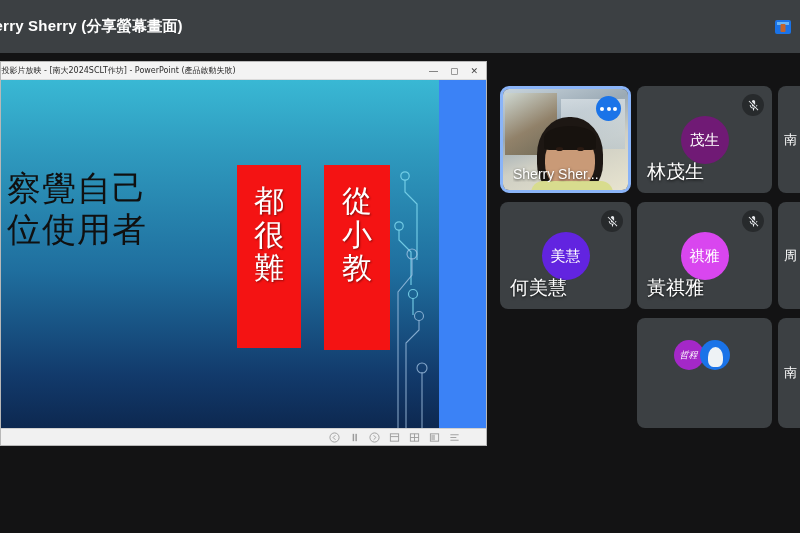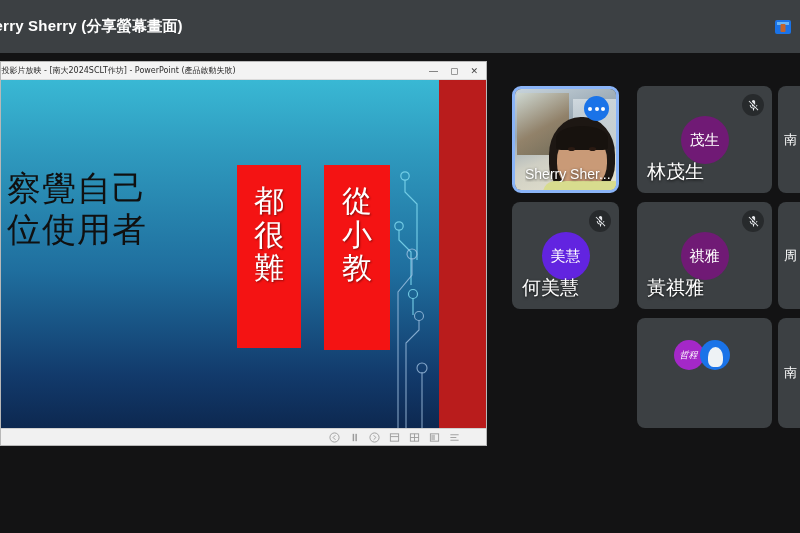--- a/index.html
+++ b/index.html
@@ -56,21 +56,21 @@
     position: absolute; right: 2px; top: 0;
     height: 18px;
     display: flex; align-items: center; gap: 12px;
     padding-right: 6px;
   }
   .win-ctl { font-size: 9px; color: #444; line-height: 1; }
 
   #ppt-slide-wrap {
     position: relative;
     height: 366px;
-    background: #b91c1c;
+    background: #3b82f6;
   }
   #ppt-slide {
     position: absolute; left: 0; top: 0;
     width: 438px; height: 348px;
     background: linear-gradient(to bottom, #39b8d4 0%, #2e98bd 22%, #1f6e9e 55%, #123a6b 85%, #0d2850 100%);
     overflow: hidden;
   }
   #slide-heading {
     position: absolute; left: 6px; top: 88px;
     color: #101010;
@@ -115,21 +115,21 @@
   #participant-grid {
     position: absolute; left: 497px; top: 84px;
     width: 303px; height: 352px;
   }
   .tile {
     position: absolute;
     background: #3c4043;
     border-radius: 8px;
     overflow: hidden;
   }
-  .tile.col1 { left: 3px; width: 107px; margin-left: 12px; }
+  .tile.col1 { left: 3px; width: 131px; }
   .tile.col2 { left: 140px; width: 135px; }
   .tile.col3 { left: 281px; width: 40px; }
   .tile.row1 { top: 2px; height: 107px; }
   .tile.row2 { top: 118px; height: 107px; }
   .tile.row3 { top: 234px; height: 110px; }
   .tile.active-speaker {
     border: 3px solid #8ab4f8;
     border-radius: 9px;
   }
   .tile-photo { position: absolute; inset: 0; }
@@ -337,21 +337,21 @@
     </div>
     <div class="tile-name">何美慧</div>
   </div>
 
   <div class="tile col2 row2">
     <div class="mic-off-badge">
       <svg width="13" height="13" viewBox="0 0 24 24" fill="#e8eaed">
         <path d="M19 11h-1.7c0 .74-.16 1.43-.43 2.05l1.23 1.23c.56-.98.9-2.09.9-3.28zM15 11.16V5c0-1.66-1.34-3-3-3S9 3.34 9 5v.18l6 5.98zM4.27 3L3 4.27l6 6V11c0 1.66 1.33 3 3 3 .23 0 .44-.03.65-.08l1.66 1.66c-.71.33-1.5.52-2.31.52-2.76 0-5.3-2.1-5.3-5.1H5c0 3.41 2.72 6.23 6 6.72V21h2v-3.28c.91-.13 1.77-.45 2.54-.9L19.73 21 21 19.73 4.27 3z"></path>
       </svg>
     </div>
-    <div class="avatar" style="background:#701a75;">
+    <div class="avatar" style="background:#d946ef;">
       <span>祺雅</span>
     </div>
     <div class="tile-name">黃祺雅</div>
   </div>
 
   <div class="tile col3 row2">
     <div class="cut-label">周</div>
   </div>
 
 

